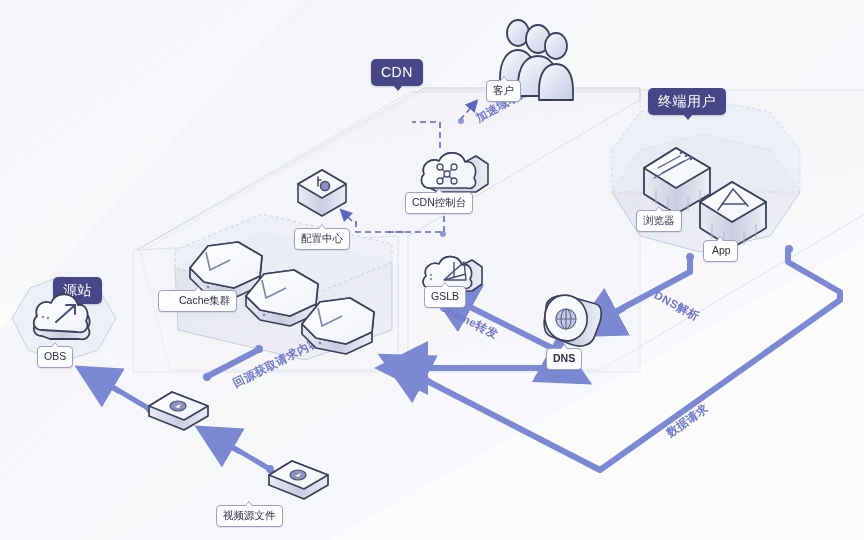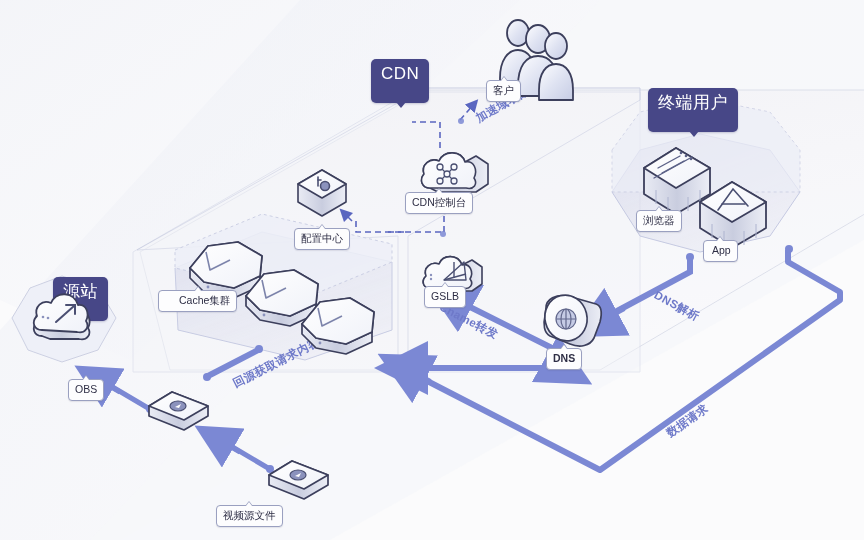--- a/index.html
+++ b/index.html
@@ -8,22 +8,22 @@
     font-family:"Liberation Sans","DejaVu Sans",sans-serif;
     background:#fbfbfc;
   }
   #stage{position:relative;width:864px;height:540px;overflow:hidden;background:#fafafb;}
   #bg{position:absolute;inset:0;}
   #wires{position:absolute;inset:0;}
   .node{position:absolute;}
   .badge{
     position:absolute;
     background:#474787;color:#fff;
-    font-size:17px;line-height:1;
-    padding:6px 10px 21px;border-radius:5px;
+    font-size:14px;line-height:1;
+    padding:6px 10px 7px;border-radius:5px;
     white-space:nowrap;letter-spacing:.5px;
     box-shadow:0 1px 2px rgba(60,60,110,.25);
   }
   .badge:after{
     content:"";position:absolute;left:50%;margin-left:-4px;bottom:-5px;
     border-left:5px solid transparent;border-right:5px solid transparent;
     border-top:6px solid #474787;
   }
   .tag{
     position:absolute;
@@ -319,21 +319,21 @@
     <svg width="66" height="62" viewBox="0 0 66 62">
       <path d="M12,44 C4,44 1,36 7,30 C4,21 12,13 21,17 C26,5 44,5 48,19 C58,18 62,28 58,36 C62,42 57,49 49,47 L20,47 Z" fill="url(#metalSide)" stroke="#3c3f5c" stroke-width="1.8" stroke-linejoin="round"></path>
       <path d="M12,38 C4,38 1,30 7,24 C4,15 12,7 21,11 C26,-1 44,-1 48,13 C56,12 60,21 56,29 C60,35 55,42 47,40 Z" fill="url(#topFace)" stroke="#3c3f5c" stroke-width="1.8" stroke-linejoin="round"></path>
       <path d="M26,30 L44,14 M36,13 L45,13 L45,22" stroke="#4a4f72" stroke-width="2" fill="none" stroke-linecap="round"></path>
       <g fill="#8b92bd">
           <circle cx="13" cy="25" r="1.3"></circle>
           <circle cx="18" cy="26" r="1.3"></circle>
         </g>
     </svg>
   </div>
-  <div class="tag up" style="left:37px;top:379px;margin-left:31px;">OBS</div>
+  <div class="tag up" style="left:37px;top:346px;">OBS</div>
 
   <div class="node" style="left:146px;top:386px;width:66px;height:50px;">
     <svg width="66" height="50" viewBox="0 0 66 50">
       <g stroke="#3c3f5c" stroke-width="1.7" stroke-linejoin="round">
         <path d="M3,20 L26,6 L62,20 L62,30 L38,44 L3,30 Z" fill="url(#metalSide)"></path>
         <path d="M3,20 L26,6 L62,20 L38,34 Z" fill="url(#topFace)"></path>
       </g>
       <ellipse cx="32" cy="20" rx="8" ry="5" fill="#8b92bd" stroke="#4a4f72" stroke-width="1.2"></ellipse>
       <path d="M29,21 L35,18 L33,22 Z" fill="#fff"></path>
     </svg>

